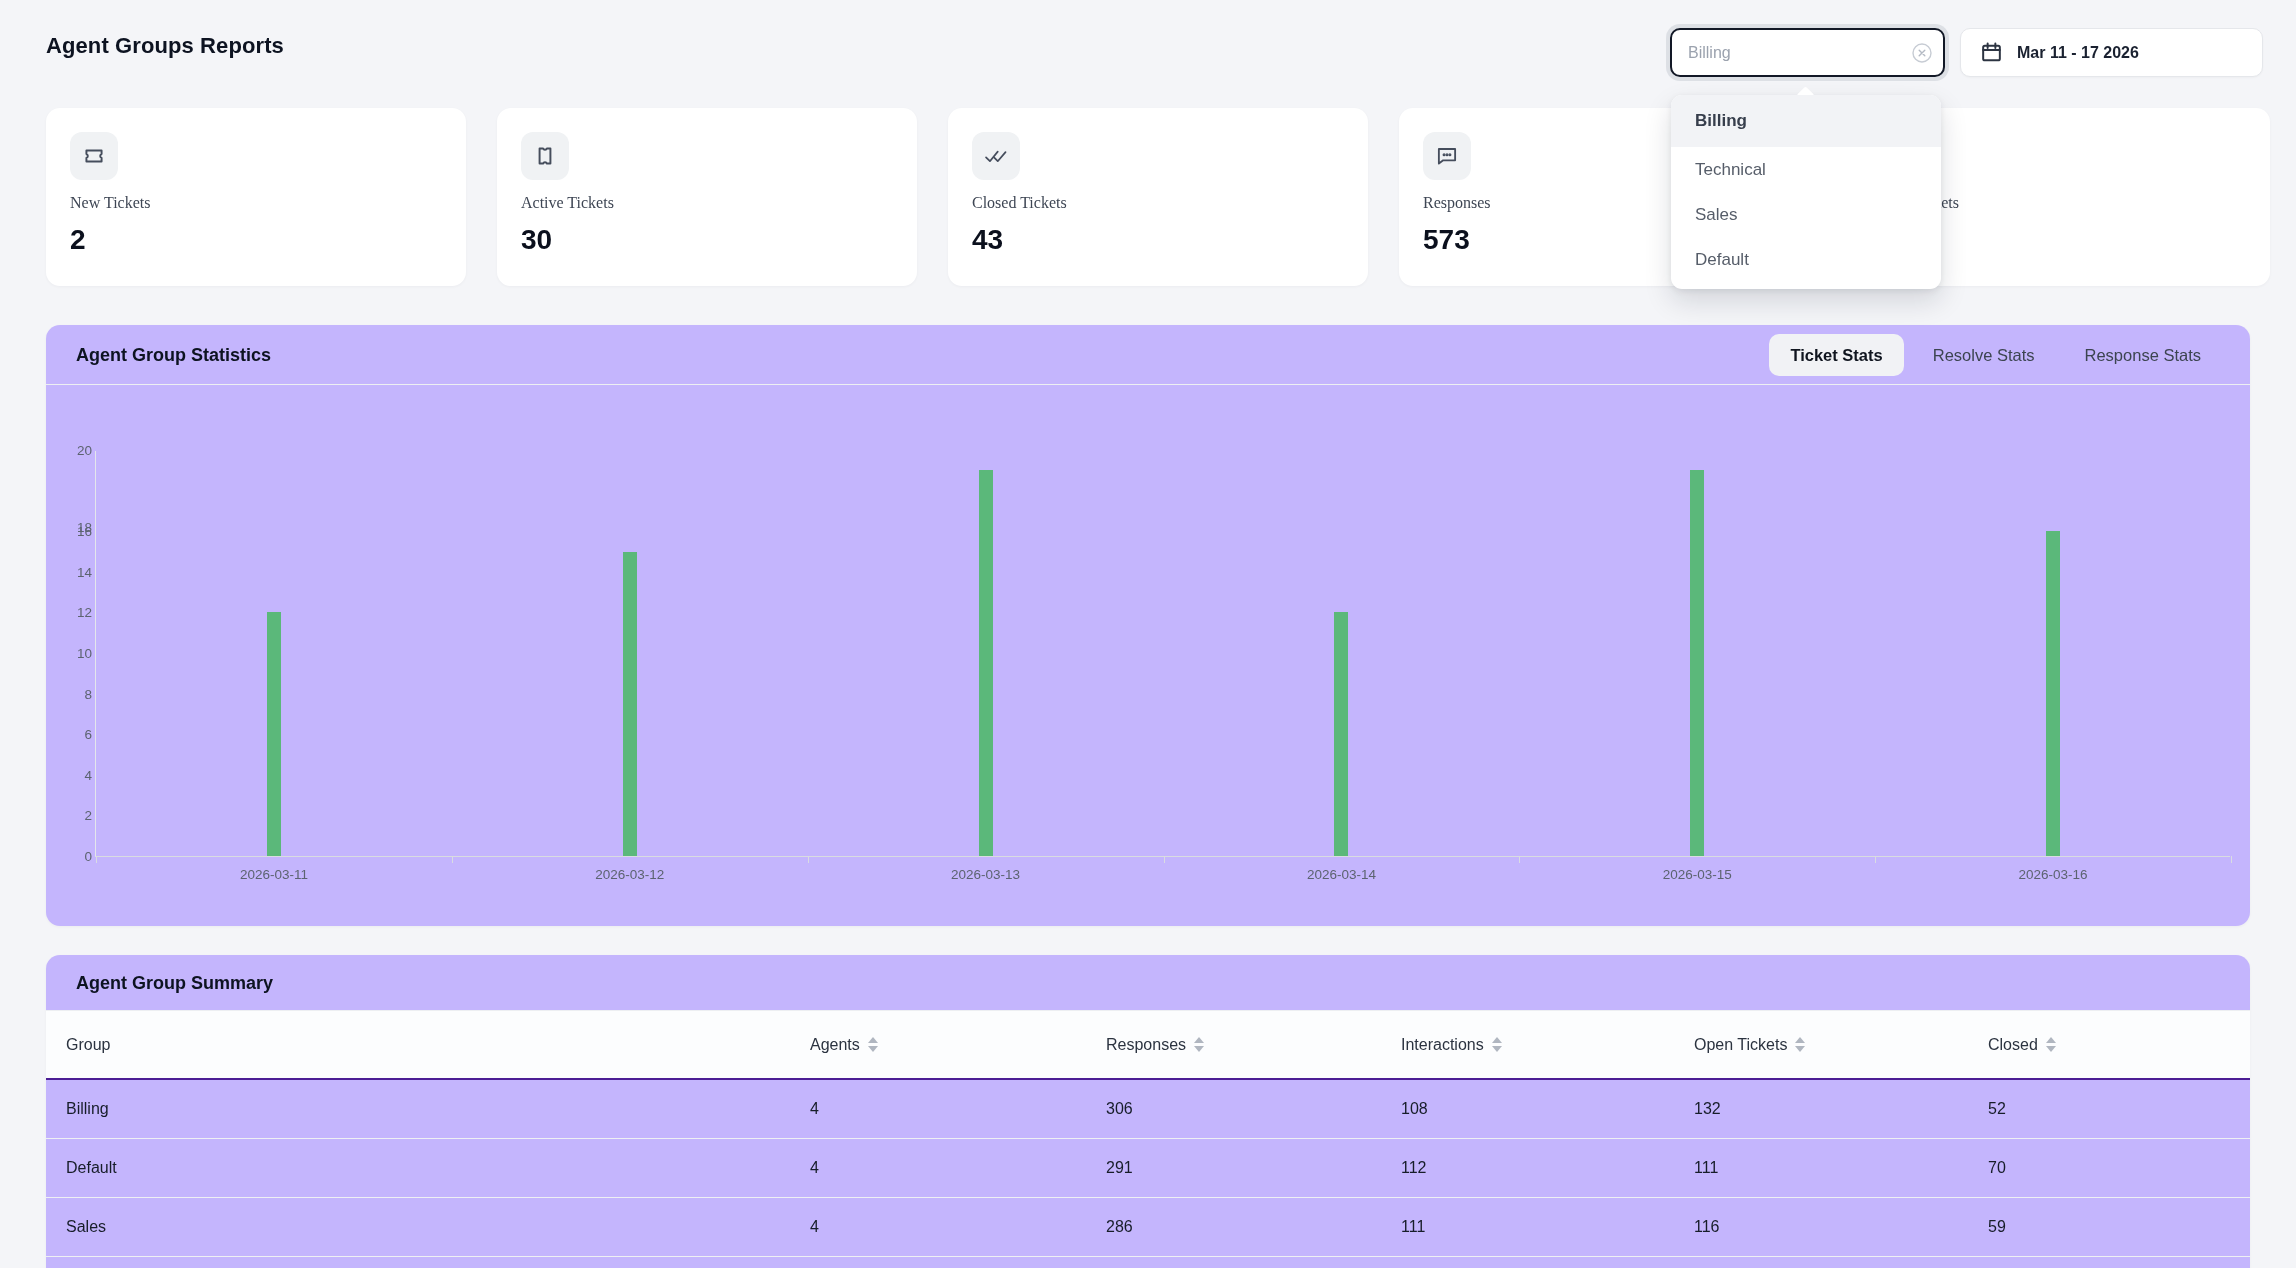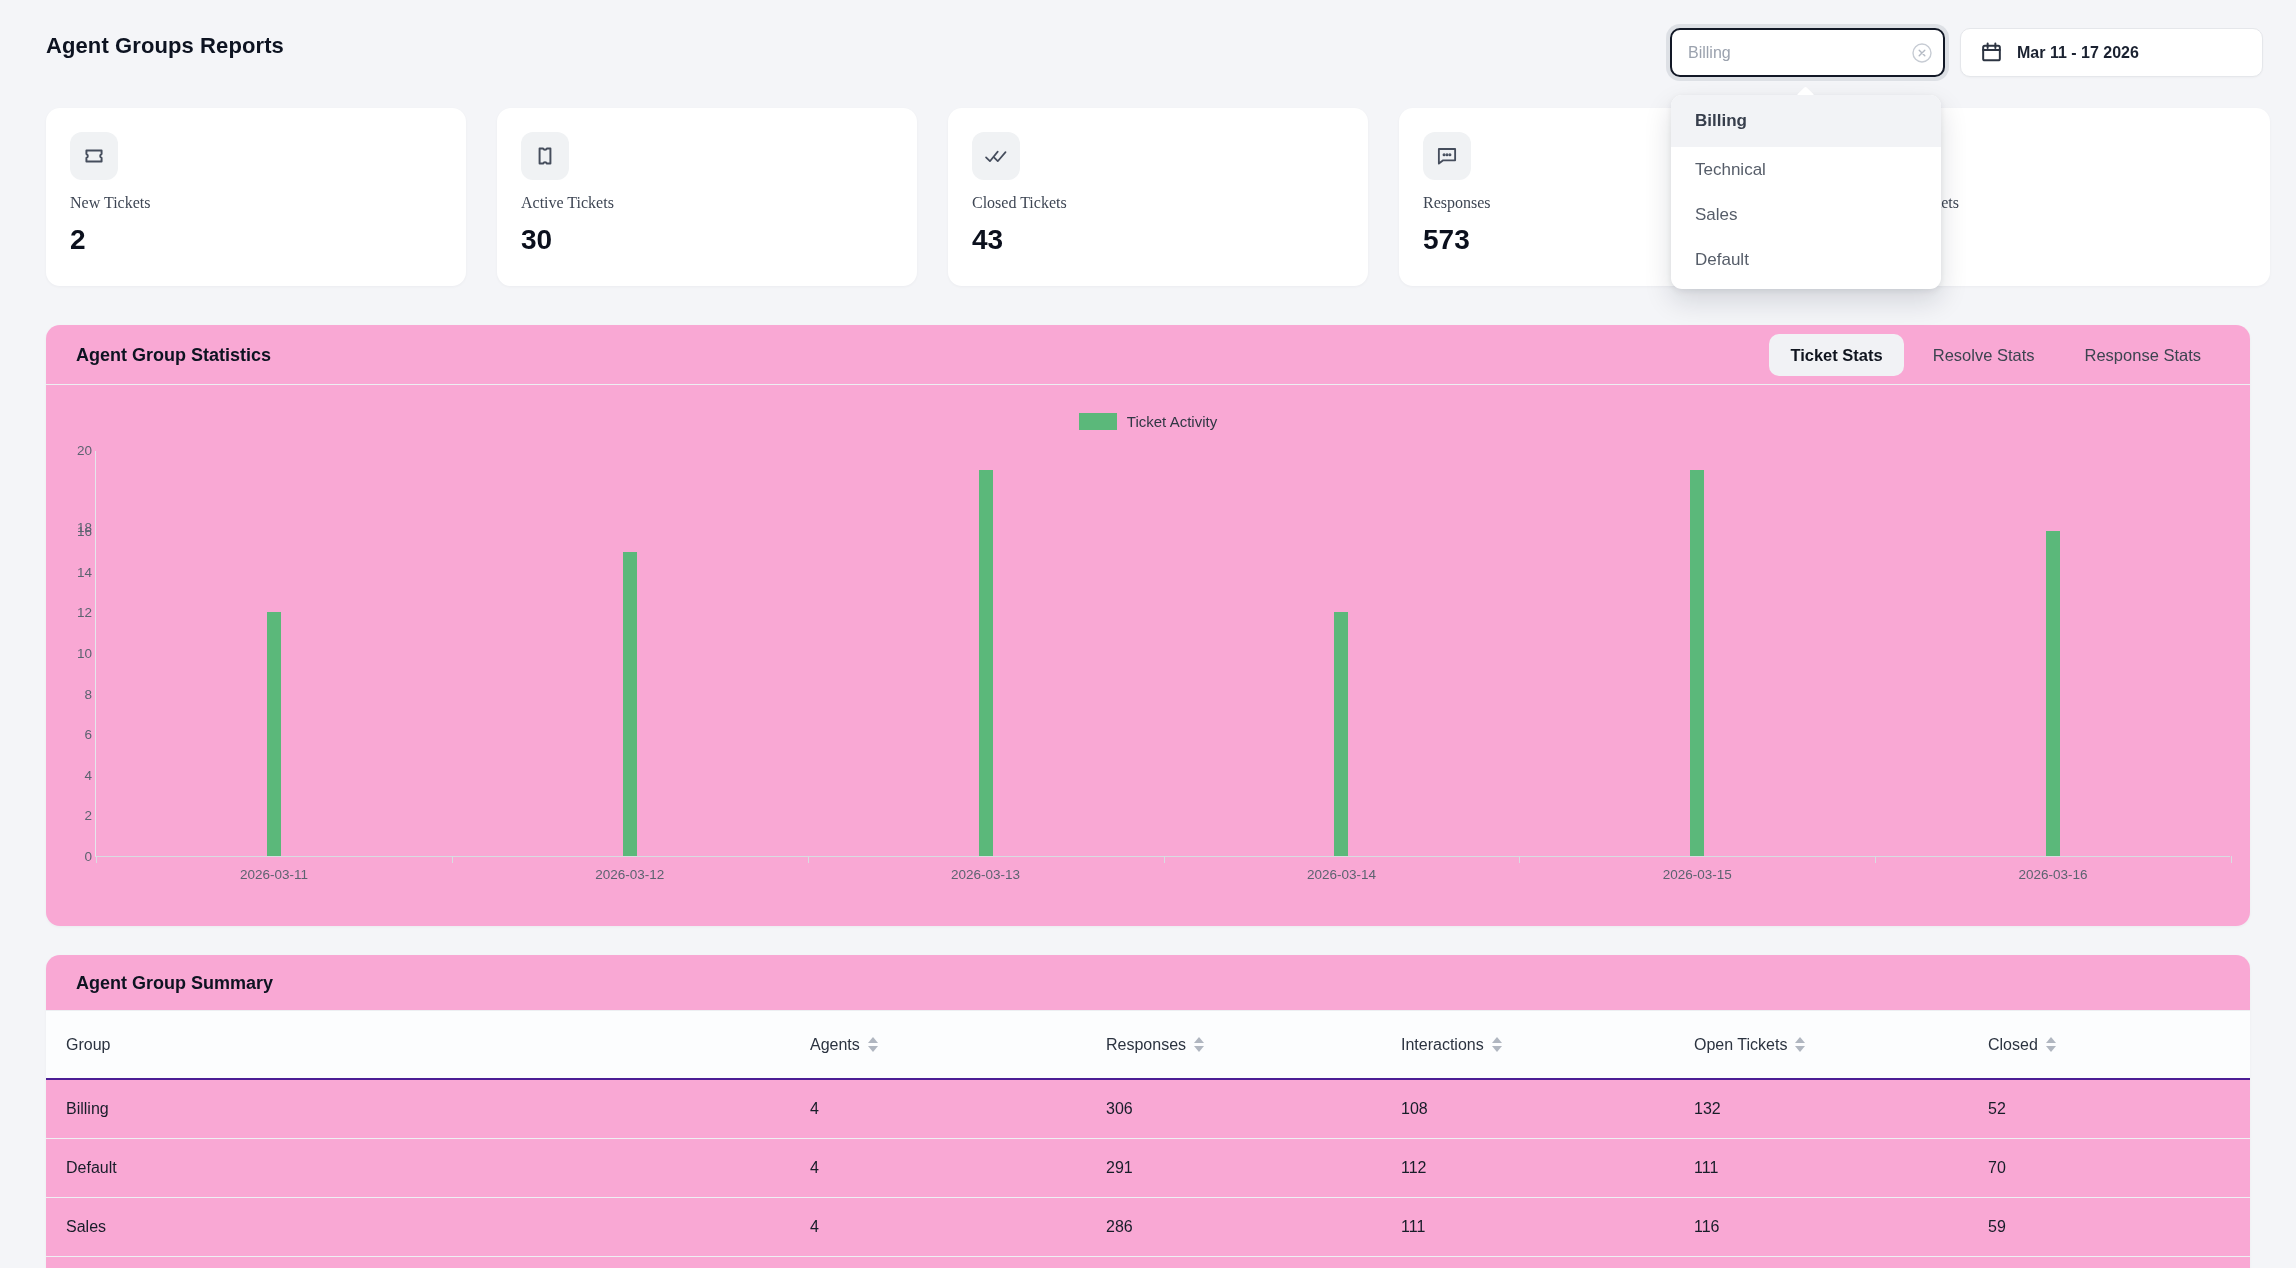--- a/index.html
+++ b/index.html
@@ -47,21 +47,21 @@
 
   
   .card { top:108px; width:420px; height:178px; background:#fff; border-radius:14px;
     box-shadow:0 1px 3px rgba(16,24,40,.04); }
   .card .icon-box { position:absolute; left:24px; top:24px; width:48px; height:48px;
     background:#f0f2f4; border-radius:12px; display:flex; align-items:center; justify-content:center; }
   .card .c-label { position:absolute; left:24px; top:86px; font-size:16px; color:#3e4654; font-weight:500;font-family:Liberation Serif, serif; }
   .card .c-value { position:absolute; left:24px; top:116px; font-size:28px; font-weight:700; color:#0b101d; }
 
   
-  .panel { left:46px; width:2204px; background:#f9a8d4; border-radius:14px;
+  .panel { left:46px; width:2204px; background:#c4b5fd; border-radius:14px;
     box-shadow:0 1px 3px rgba(16,24,40,.04); }
   .panel-head { height:60px; border-bottom:1px solid #edeff2; position:relative; }
   .panel-title { position:absolute; left:30px; top:50%; transform:translateY(-50%);
     font-size:18px; font-weight:700; color:#0d1321; }
 
   #stats-panel { top:325px; height:601px; }
   .tabs { position:absolute; right:28px; top:9px; height:42px; display:flex; align-items:center; gap:8px; }
   .tab { padding:0 21px; height:42px; display:flex; align-items:center; border-radius:10px;
     font-size:16.5px; font-weight:500; color:#3c4450; cursor:pointer; white-space:nowrap; }
   .tab.active { background:#f1f2f5; font-weight:700; color:#10151f; }
@@ -183,24 +183,20 @@
 <div class="abs panel" id="stats-panel">
   <div class="panel-head">
     <div class="panel-title">Agent Group Statistics</div>
     <div class="tabs">
       <div class="tab active">Ticket Stats</div>
       <div class="tab">Resolve Stats</div>
       <div class="tab">Response Stats</div>
     </div>
   </div>
 
-  <div class="legend-row">
-    <span class="legend-swatch" id="legend-swatch" style="background: rgb(91, 184, 122);"></span>
-    <span class="legend-label">Ticket Activity</span>
-  </div>
 
   <div id="plot">
       <div class="ylab" style="top: -9px;">20</div>
       <div class="ylab" style="top: 31.6px; margin-top: 36px;">18</div>
       <div class="ylab" style="top: 72.2px;">16</div>
       <div class="ylab" style="top: 112.8px;">14</div>
       <div class="ylab" style="top: 153.4px;">12</div>
       <div class="ylab" style="top: 194px;">10</div>
       <div class="ylab" style="top: 234.6px;">8</div>
       <div class="ylab" style="top: 275.2px;">6</div>

